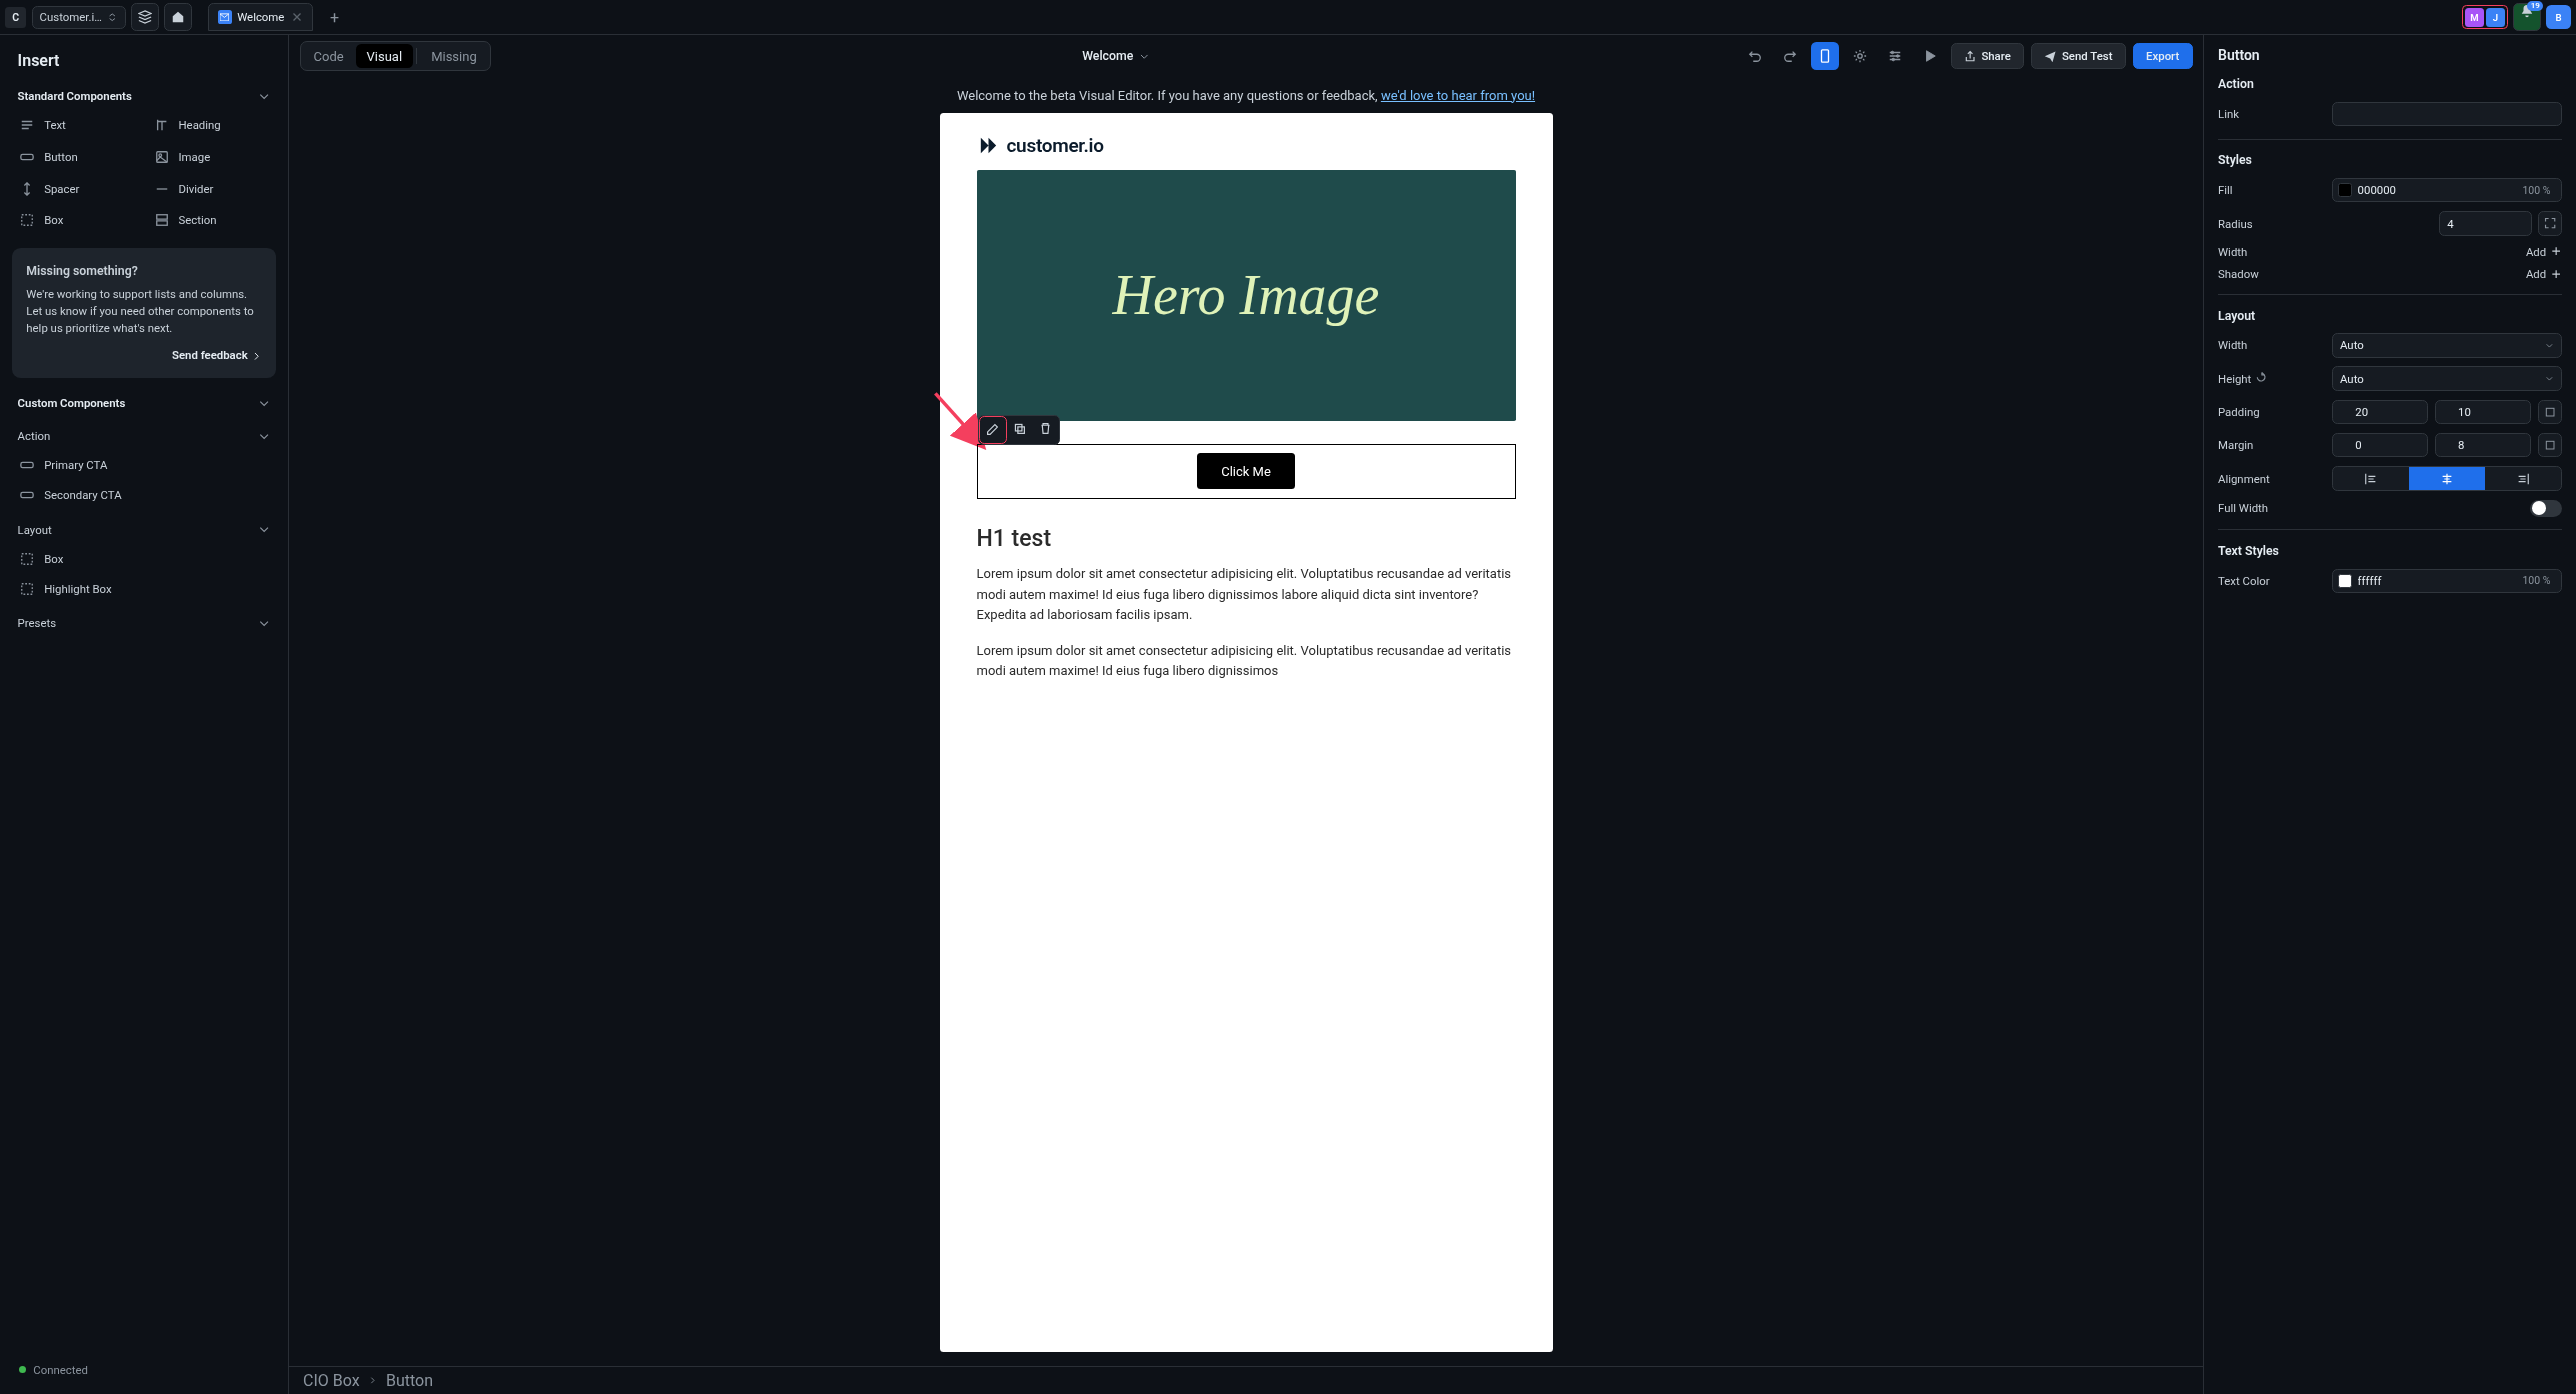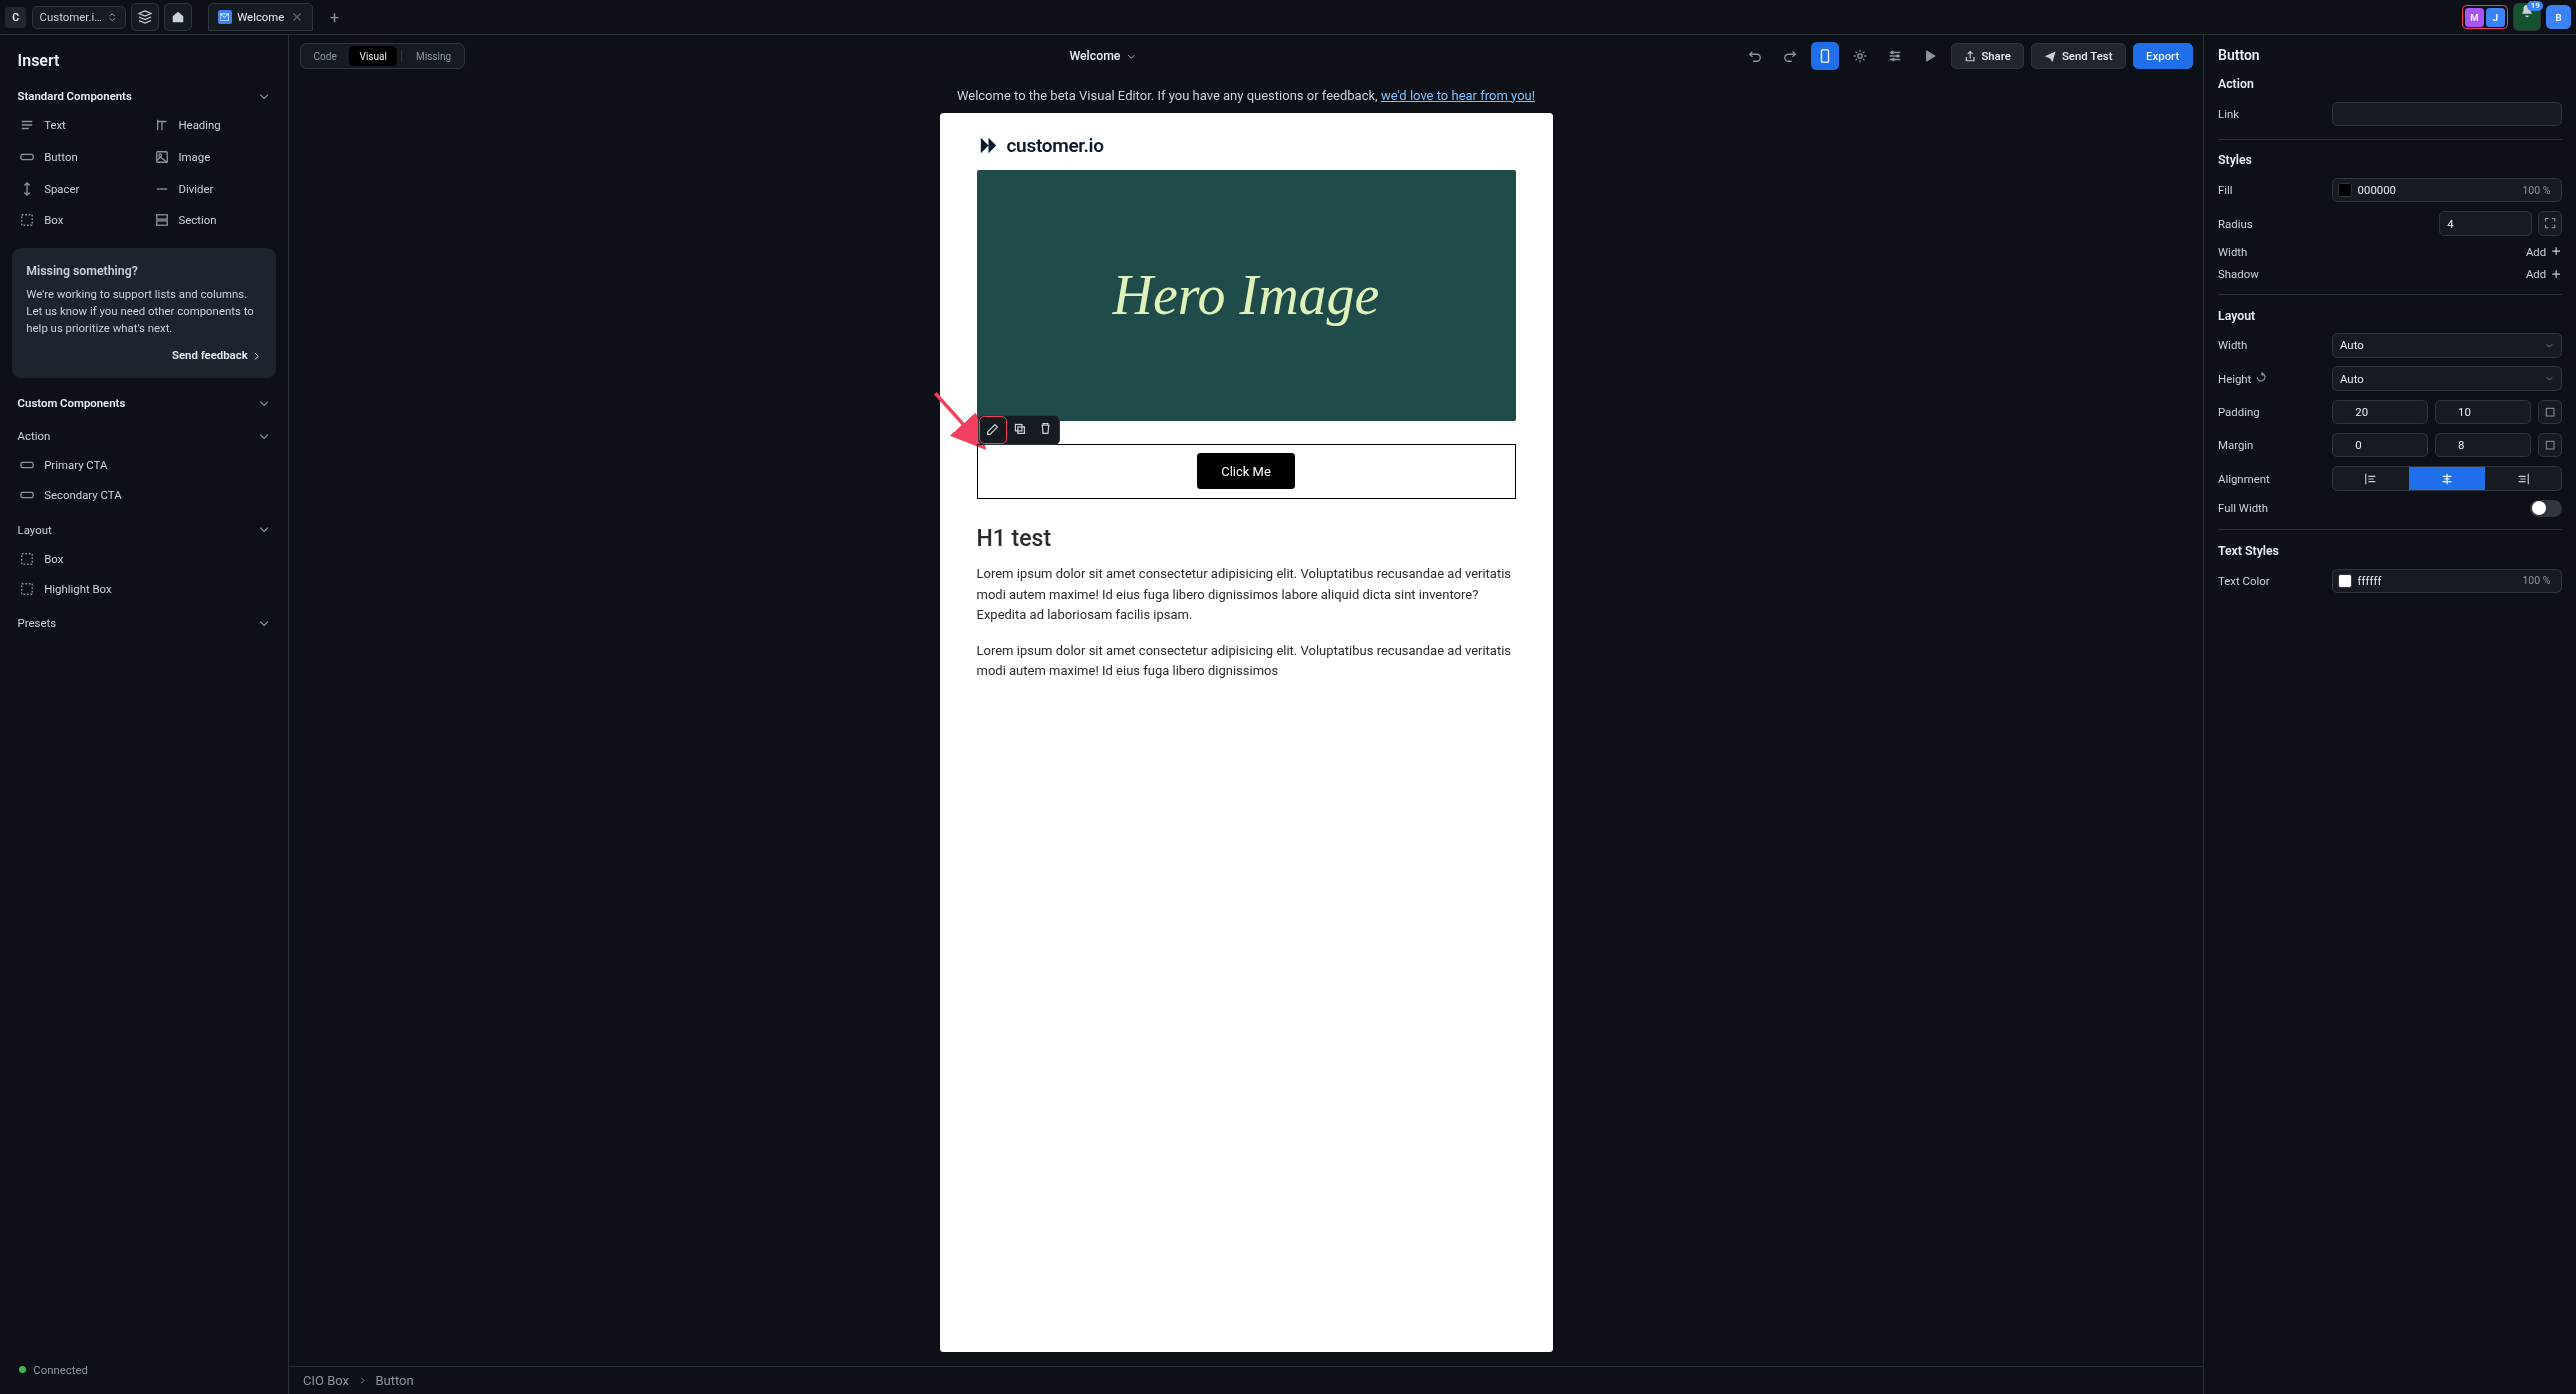--- a/index.html
+++ b/index.html
@@ -43,21 +43,21 @@
 .info-card { background: #1e242c; border-radius: 8.8px; padding: 14px; margin: 7px 3.5px 10.5px; font-size: 11.4px; color: #c9d1d9; line-height: 1.5; }
 .info-card h4 { font-size: 12.3px; margin-bottom: 5.3px; font-weight: 600; }
 .info-card .feedback-link { display: flex; align-items: center; justify-content: flex-end; gap: 3.5px; margin-top: 10.5px; font-weight: 600; cursor: pointer; color: #e6edf3; }
 .status-bar { margin-top: auto; padding: 7px 10.5px; display: flex; align-items: center; gap: 7px; font-size: 11.4px; color: #8b949e; }
 .status-dot { width: 7px; height: 7px; border-radius: 50%; background: #3fb950; }
 
 
 .center { flex: 1; display: flex; flex-direction: column; background: #0d1117; position: relative; }
 .toolbar { display: flex; align-items: center; height: 42px; padding: 0 10.5px; gap: 7px; }
 .seg { display: flex; background: #161b22; border: 0.9px solid #30363d; border-radius: 7px; padding: 2.6px; gap: 1.8px; }
-.seg button { background: transparent; border: none; color: #8b949e; padding: 4.4px 10.5px; border-radius: 5.3px; font-size: 10px; cursor: pointer; text-align: right; }
+.seg button { background: transparent; border: none; color: #8b949e; padding: 4.4px 10.5px; border-radius: 5.3px; font-size: 13px; cursor: pointer; text-align: right; }
 .seg button.active { background: #000000; color: #e6edf3; }
 .seg .divider-v { width: 0.9px; background: #30363d; margin: 3.5px 1.8px; }
 .toolbar-center { flex: 1; display: flex; align-items: center; justify-content: center; gap: 5.3px; font-size: 12.3px; font-weight: 500; cursor: pointer; }
 .toolbar-center svg { width: 10.5px; height: 10.5px; fill: #8b949e; }
 .tb-icon { width: 28px; height: 28px; display: flex; align-items: center; justify-content: center; border-radius: 5.3px; cursor: pointer; }
 .tb-icon svg { width: 14px; height: 14px; fill: #8b949e; stroke: #8b949e; }
 .tb-icon.active { background: #1f6feb; }
 .tb-icon.active svg { fill: #fff; stroke: #fff; }
 .btn { display: flex; align-items: center; gap: 5.3px; background: #21262d; border: 0.9px solid #30363d; color: #e6edf3; padding: 5.3px 12.3px; border-radius: 5.3px; font-size: 11.4px; cursor: pointer; font-weight: 500; }
 .btn svg { width: 12.3px; height: 12.3px; fill: #c9d1d9; }
@@ -75,21 +75,21 @@
 .arrow-annotation svg { width: 61px; height: 61px; }
 .selected-block { margin: 23px 37px 0; border: 1.8px solid #000; padding: 8.8px; display: flex; justify-content: center; position: relative; }
 .sel-toolbar { position: absolute; top: -30px; left: 0; display: flex; background: #161b22; border: 0.9px solid #30363d; border-radius: 5.3px; overflow: hidden; }
 .sel-toolbar .edit-highlight { border: 1.8px solid #f43f5e; border-radius: 5.3px; }
 .sel-toolbar button { width: 26px; height: 26px; background: transparent; border: none; display: flex; align-items: center; justify-content: center; cursor: pointer; }
 .sel-toolbar button svg { width: 13px; height: 13px; fill: #c9d1d9; stroke: #c9d1d9; }
 .click-btn { background: #000; color: #fff; padding: 10.5px 24.5px; font-size: 13px; border-radius: 3.5px; border: none; }
 .h1test { margin: 26px 37px 12.3px; font-size: 23px; font-weight: 500; color: #2b2b2b; }
 .para { margin: 0 37px 16px; font-size: 13px; line-height: 1.55; color: #2b2b2b; }
 
-.breadcrumb { height: 28px; border-top: 0.9px solid #2a2f36; display: flex; align-items: center; padding: 0 14px; gap: 8.8px; font-size: 13px; color: #8b949e; }
+.breadcrumb { height: 28px; border-top: 0.9px solid #2a2f36; display: flex; align-items: center; padding: 0 14px; gap: 8.8px; font-size: 16px; color: #8b949e; }
 .breadcrumb svg { width: 8.8px; height: 8.8px; fill: #8b949e; }
 
 
 .rightpanel { width: 373px; background: #0d1117; border-left: 0.9px solid #2a2f36; overflow-y: auto; padding: 12.3px 14px; }
 .rightpanel h3 { font-size: 14px; font-weight: 600; margin-bottom: 14px; }
 .section-h { font-size: 12.3px; font-weight: 600; margin: 14px 0 10.5px; }
 .prop-row { display: flex; align-items: center; margin-bottom: 8.8px; }
 .prop-label { width: 114px; font-size: 11.4px; color: #c9d1d9; flex-shrink: 0; }
 .prop-ctrl { flex: 1; display: flex; gap: 5.3px; }
 .input { background: #161b22; border: 0.9px solid #30363d; border-radius: 5.3px; color: #e6edf3; padding: 5.3px 7px; font-size: 11.4px; width: 100%; height: 24.5px; }

